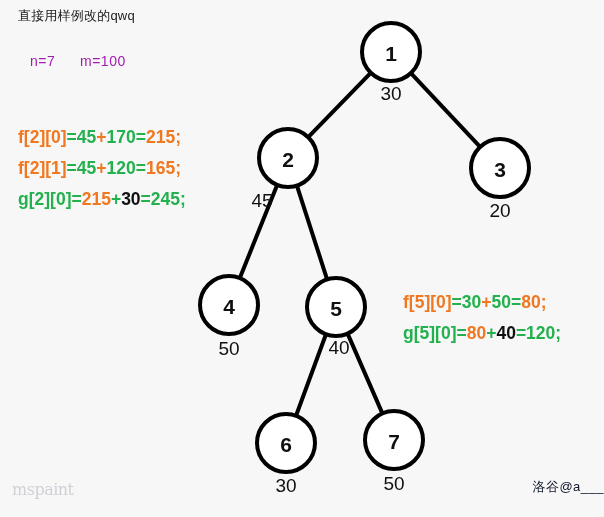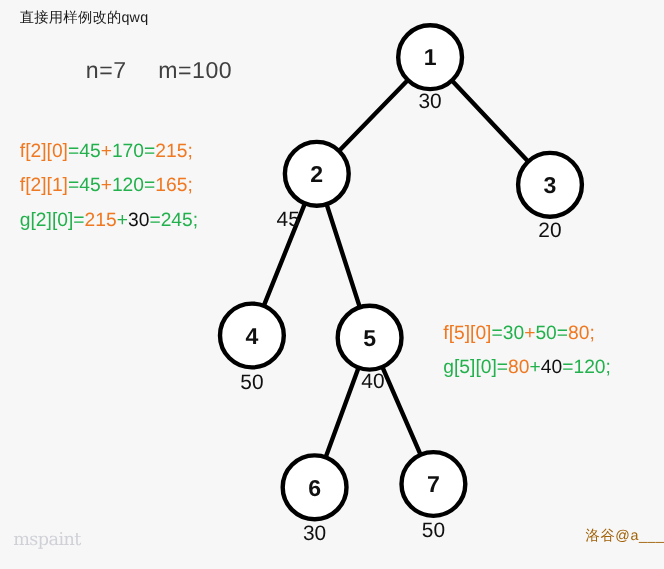--- a/index.html
+++ b/index.html
@@ -30,33 +30,32 @@
     top: 7px;
     font-size: 13px;
     color: #1a1a1a;
     letter-spacing: 0.2px;
     white-space: nowrap;
   }
   .params {
     position: absolute;
     left: 30px;
     top: 53px;
-    font-size: 21px;
-    color: #404040;
+    font-size: 14px;
+    color: #a21caf;
     white-space: nowrap;
     letter-spacing: 0.5px;
-    margin-left: 48px;
   }
   .params .gap { display: inline-block; width: 16px; }
 
   
   .formula-block {
     position: absolute;
     font-size: 17.5px;
-    font-weight: normal;
+    font-weight: bold;
     letter-spacing: 0px;
     white-space: nowrap;
   }
   #formula-left  { left: 18px;  top: 122px; }
   #formula-right { left: 403px; top: 287px; }
   .formula-line {
     height: 31px;
     line-height: 31px;
     white-space: nowrap;
   }
@@ -107,21 +106,21 @@
     font-size: 16px;
     color: #c9cbd2;
     letter-spacing: -0.5px;
     opacity: 0.85;
   }
   .wm-luogu {
     position: absolute;
     right: 10px;
     top: 478px;
     font-size: 13px;
-    color: #a16207;
+    color: #0f172a;
     letter-spacing: 0.5px;
     white-space: nowrap;
   }
 </style>
 </head>
 <body>
 
 <div id="canvas">
 
   <div class="caption">直接用样例改的qwq</div>

